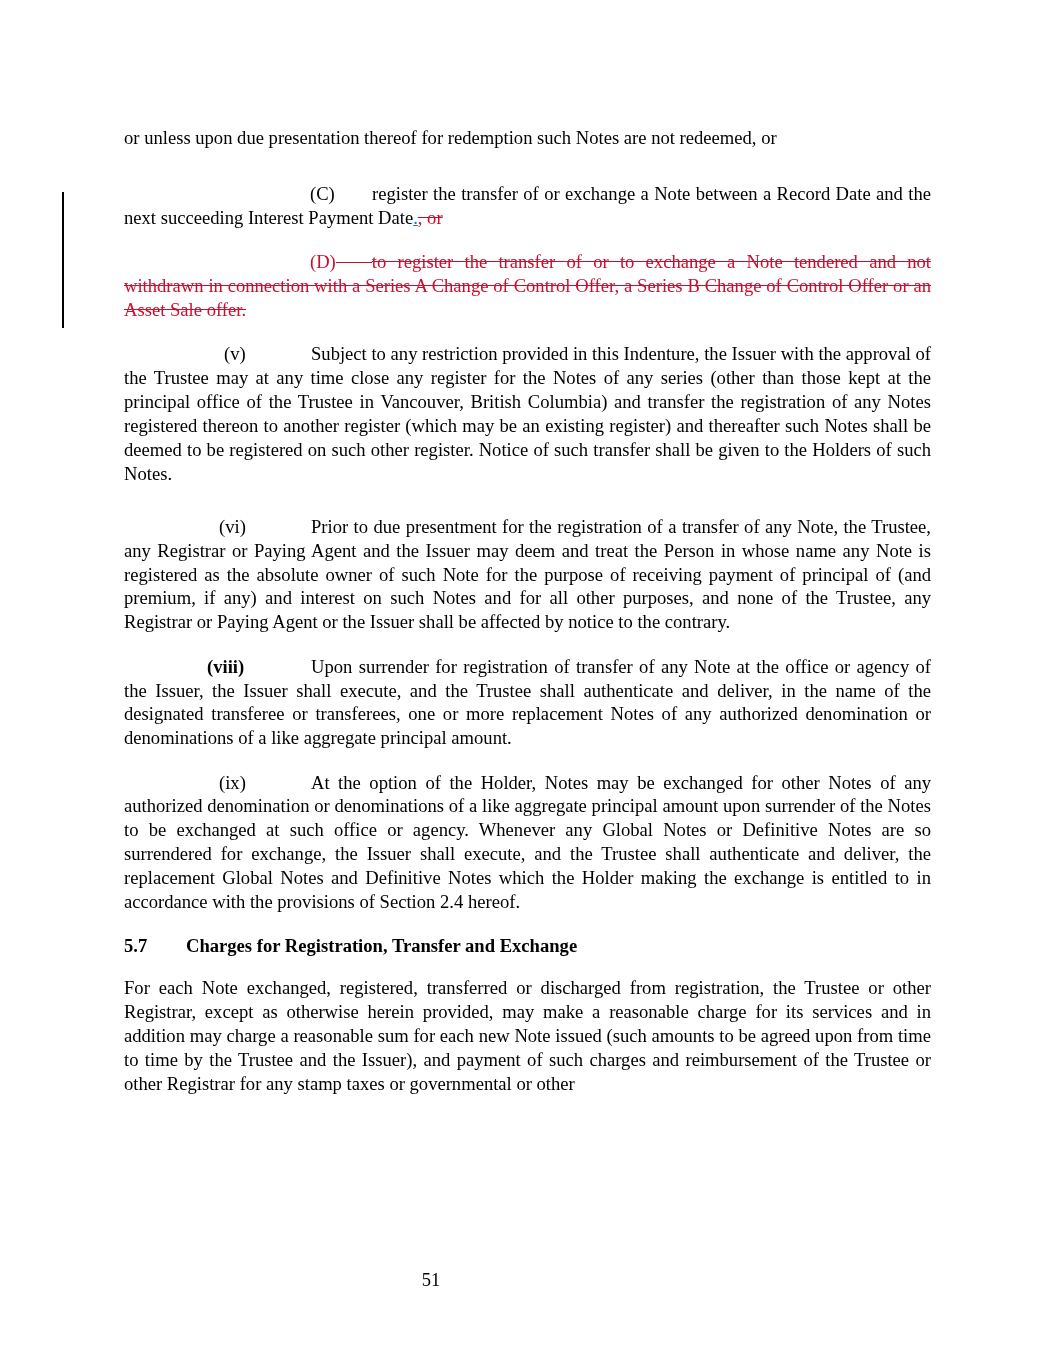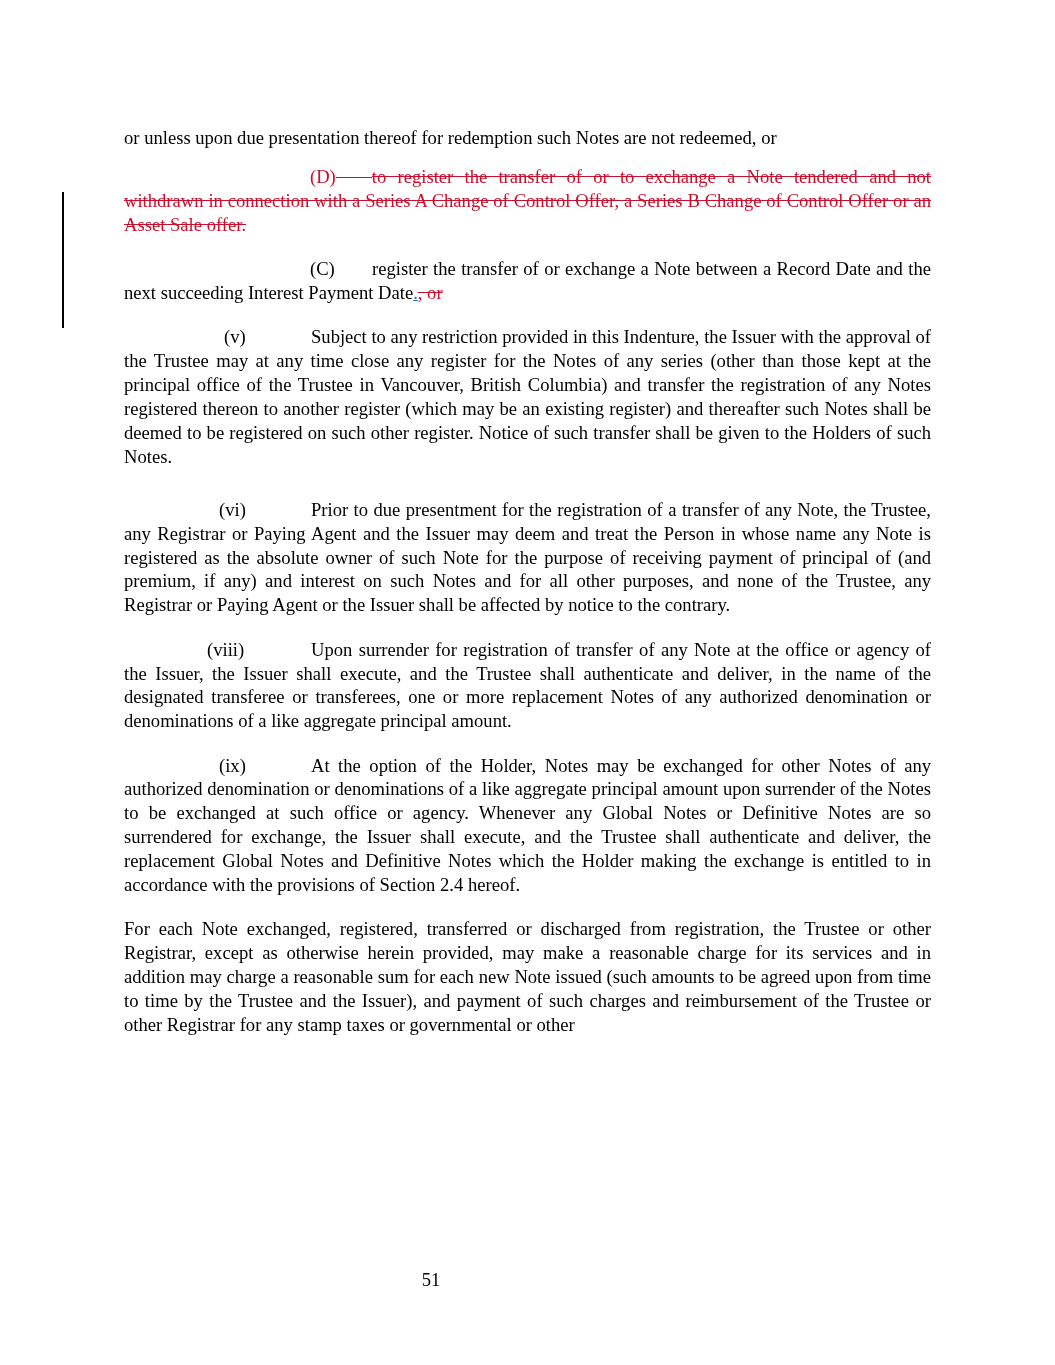--- a/index.html
+++ b/index.html
@@ -17,28 +17,28 @@
       top: 126px;
       width: 807px;
       font-size: 18.6px;
       line-height: 23.9px;
     }
     .p {
       margin: 0 0 20.3px 0;
       text-align: justify;
       text-align-last: left;
     }
-    .p.first { margin-bottom: 15px; }
+    .p.first { margin-bottom: 32px; }
     .num-c { padding-left: 186px; width: 62px; display: inline-block; }
     .num-d { padding-left: 186px; display: inline; }
     .num-roman { display: inline-block; width: 187px; box-sizing: border-box; }
     .num-v { padding-left: 100px; }
     .num-vi { padding-left: 95px; margin-top: 9px; }
     .num-vii { padding-left: 89px; }
-    .num-viii { padding-left: 83px; }
+    .num-viii { padding-left: 83px; font-weight: bold; }
     .num-ix { padding-left: 95px; }
     .num-x { padding-left: 100px; }
     .del {
       color: #c8102e;
       text-decoration: line-through;
       text-decoration-color: #c8102e;
     }
     .redlabel { color: #c8102e; }
     .ins {
       color: #2e6fb5;
@@ -81,45 +81,48 @@
 
 <div class="change-bar"></div>
 
 <div class="page">
 
   <p class="p first">
     <span>or unless upon due presentation thereof for redemption such Notes are not redeemed, or</span>
   </p>
 
   <p class="p">
-    <span class="num-d redlabel">(D)</span><span class="tabgap-del"></span><span class="del">to register the transfer of or to exchange a Note tendered and not withdrawn in connection with a Series A Change of Control Offer, a Series B Change of Control Offer or an Asset Sale offer.</span>
+    <span class="num-c">(C)</span><span>register the transfer of or exchange a Note between a Record Date and the next succeeding Interest Payment Date</span><span class="ins">.</span><span class="del">, or</span>
   </p>
 
   <p class="p">
-    <span class="num-c">(C)</span><span>register the transfer of or exchange a Note between a Record Date and the next succeeding Interest Payment Date</span><span class="ins">.</span><span class="del">, or</span>
+    <span class="num-d redlabel">(D)</span><span class="tabgap-del"></span><span class="del">to register the transfer of or to exchange a Note tendered and not withdrawn in connection with a Series A Change of Control Offer, a Series B Change of Control Offer or an Asset Sale offer.</span>
   </p>
 
   <p class="p">
     <span class="num-roman num-v">(v)</span><span>Subject to any restriction provided in this Indenture, the Issuer with the approval of the Trustee may at any time close any register for the Notes of any series (other than those kept at the principal office of the Trustee in Vancouver, British Columbia) and transfer the registration of any Notes registered thereon to another register (which may be an existing register) and thereafter such Notes shall be deemed to be registered on such other register. Notice of such transfer shall be given to the Holders of such Notes.</span>
   </p>
 
   <p class="p">
     <span class="num-roman num-vi">(vi)</span><span>Prior to due presentment for the registration of a transfer of any Note, the Trustee, any Registrar or Paying Agent and the Issuer may deem and treat the Person in whose name any Note is registered as the absolute owner of such Note for the purpose of receiving payment of principal of (and premium, if any) and interest on such Notes and for all other purposes, and none of the Trustee, any Registrar or Paying Agent or the Issuer shall be affected by notice to the contrary.</span>
   </p>
 
 
   <p class="p">
     <span class="num-roman num-viii">(viii)</span><span>Upon surrender for registration of transfer of any Note at the office or agency of the Issuer, the Issuer shall execute, and the Trustee shall authenticate and deliver, in the name of the designated transferee or transferees, one or more replacement Notes of any authorized denomination or denominations of a like aggregate principal amount.</span>
   </p>
 
   <p class="p">
     <span class="num-roman num-ix">(ix)</span><span>At the option of the Holder, Notes may be exchanged for other Notes of any authorized denomination or denominations of a like aggregate principal amount upon surrender of the Notes to be exchanged at such office or agency. Whenever any Global Notes or Definitive Notes are so surrendered for exchange, the Issuer shall execute, and the Trustee shall authenticate and deliver, the replacement Global Notes and Definitive Notes which the Holder making the exchange is entitled to in accordance with the provisions of Section 2.4 hereof.</span>
   </p>
 
 
+  <p class="heading">
+    <span class="hnum">5.7</span><span>Charges for Registration, Transfer and Exchange</span>
+  </p>
 
   <p class="p">
     <span>For each Note exchanged, registered, transferred or discharged from registration, the Trustee or other Registrar, except as otherwise herein provided, may make a reasonable charge for its services and in addition may charge a reasonable sum for each new Note issued (such amounts to be agreed upon from time to time by the Trustee and the Issuer), and payment of such charges and reimbursement of the Trustee or other Registrar for any stamp taxes or governmental or other</span>
   </p>
 
 </div>
 
 <div class="page-number">51</div>
 
 </body></html>

